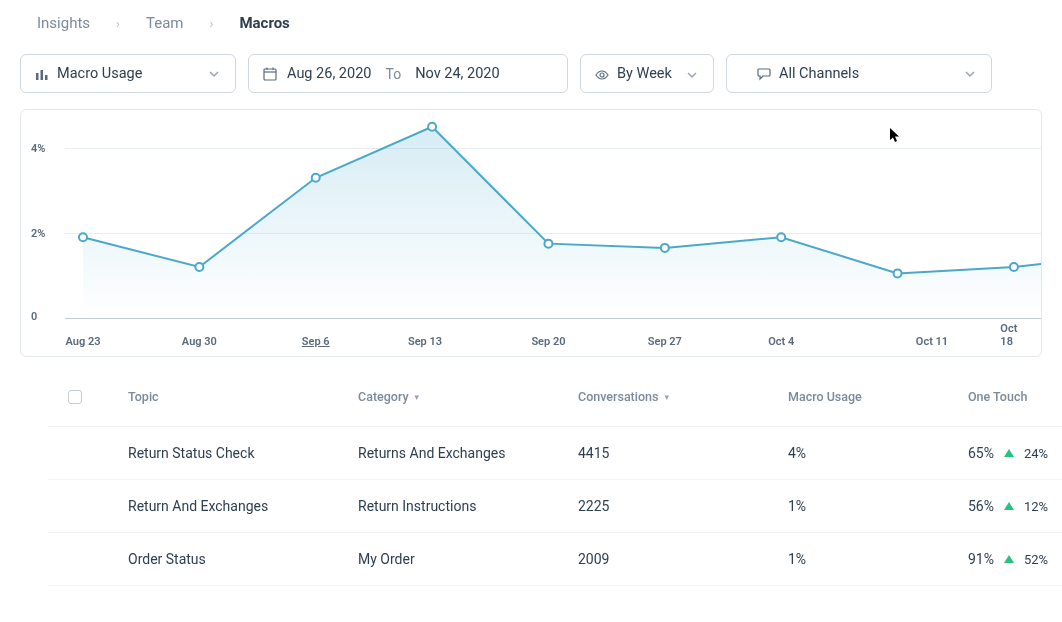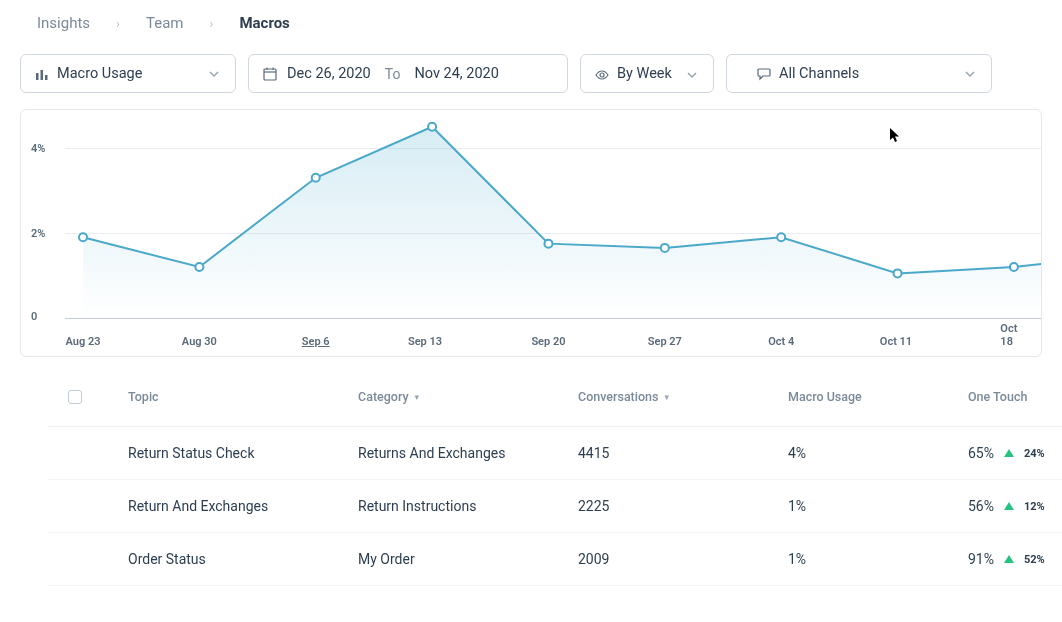--- a/index.html
+++ b/index.html
@@ -30,21 +30,21 @@
   .table-wrap { margin-top: 16px; padding-left: 48px; }
   .thead { display: grid; grid-template-columns: 60px 230px 220px 210px 180px 160px; align-items: center; padding: 16px 20px 22px 20px; font-size: 12.5px; color: #7b8a9a; font-weight: 500; border-bottom: 1px solid #eef2f5; }
   .thead .hcell { display: flex; align-items: center; gap: 6px; }
   .thead .sort-icon { font-size: 9px; color: #9aa5b1; }
   .check { width: 14px; height: 14px; border: 1px solid #c0ccd6; border-radius: 3px; background: #fff; cursor: pointer; }
   
   .row { display: grid; grid-template-columns: 60px 230px 220px 210px 180px 160px; align-items: center; padding: 18px 20px; font-size: 14px; color: #2c3e50; border-bottom: 1px solid #f1f4f7; }
   .row .cell { }
   .ot-cell { display: flex; align-items: center; gap: 10px; }
   .tri-up { width: 0; height: 0; border-left: 5px solid transparent; border-right: 5px solid transparent; border-bottom: 8px solid #26c281; }
-  .delta { font-weight: 700; color: #2c3e50; font-size: 11px; }
+  .delta { font-weight: 400; color: #2c3e50; font-size: 13px; }
   
   .cursor { position: absolute; left: 890px; top: 128px; font-size: 14px; color: #000; }
 </style>
 </head>
 <body>
 
 <div class="breadcrumb">
   <span class="link">Insights</span>
   <span class="sep">›</span>
   <span class="link">Team</span>
@@ -71,21 +71,21 @@
 
   <div class="pill pill-date">
     <span class="icon">
       <svg width="14" height="14" viewBox="0 0 14 14">
           <rect x="1" y="2" width="12" height="11" rx="1" fill="none" stroke="#5a6a7a" stroke-width="1.2"></rect>
           <line x1="1" y1="5" x2="13" y2="5" stroke="#5a6a7a" stroke-width="1.2"></line>
           <line x1="4" y1="0.5" x2="4" y2="3" stroke="#5a6a7a" stroke-width="1.2"></line>
           <line x1="10" y1="0.5" x2="10" y2="3" stroke="#5a6a7a" stroke-width="1.2"></line>
         </svg>
     </span>
-    <span>Dec 26, 2020</span>
+    <span>Aug 26, 2020</span>
     <span class="to">To</span>
     <span>Nov 24, 2020</span>
   </div>
 
   <div class="pill pill-group">
     <span class="icon">
       <svg width="14" height="14" viewBox="0 0 14 14">
           <path d="M1 7 C1 7 3.5 3 7 3 C10.5 3 13 7 13 7 C13 7 10.5 11 7 11 C3.5 11 1 7 1 7 Z" fill="none" stroke="#5a6a7a" stroke-width="1.2"></path>
           <circle cx="7" cy="7" r="2" fill="none" stroke="#5a6a7a" stroke-width="1.2"></circle>
         </svg>
@@ -143,21 +143,21 @@
       </svg>
 
     <div id="xlabels">
         <span class="xlab" style="left: 62px;">Aug 23</span>
         <span class="xlab" style="left: 178.364px;">Aug 30</span>
         <span class="xlab" style="left: 294.727px; text-decoration: underline;">Sep 6</span>
         <span class="xlab" style="left: 396px; margin-left: 8px;">Sep 13</span>
         <span class="xlab" style="left: 527.455px;">Sep 20</span>
         <span class="xlab" style="left: 643.818px;">Sep 27</span>
         <span class="xlab" style="left: 760.182px;">Oct 4</span>
-        <span class="xlab" style="left: 875px;">Oct 11</span>
+        <span class="xlab" style="left: 911px;">Oct 11</span>
         <span class="xlab" style="left: 992.909px;">Oct 18</span>
       </div>
   </div>
 </div>
 
 <div class="table-wrap">
   <div class="thead">
     <div class="hcell">
         <div class="check"></div>
       </div>

